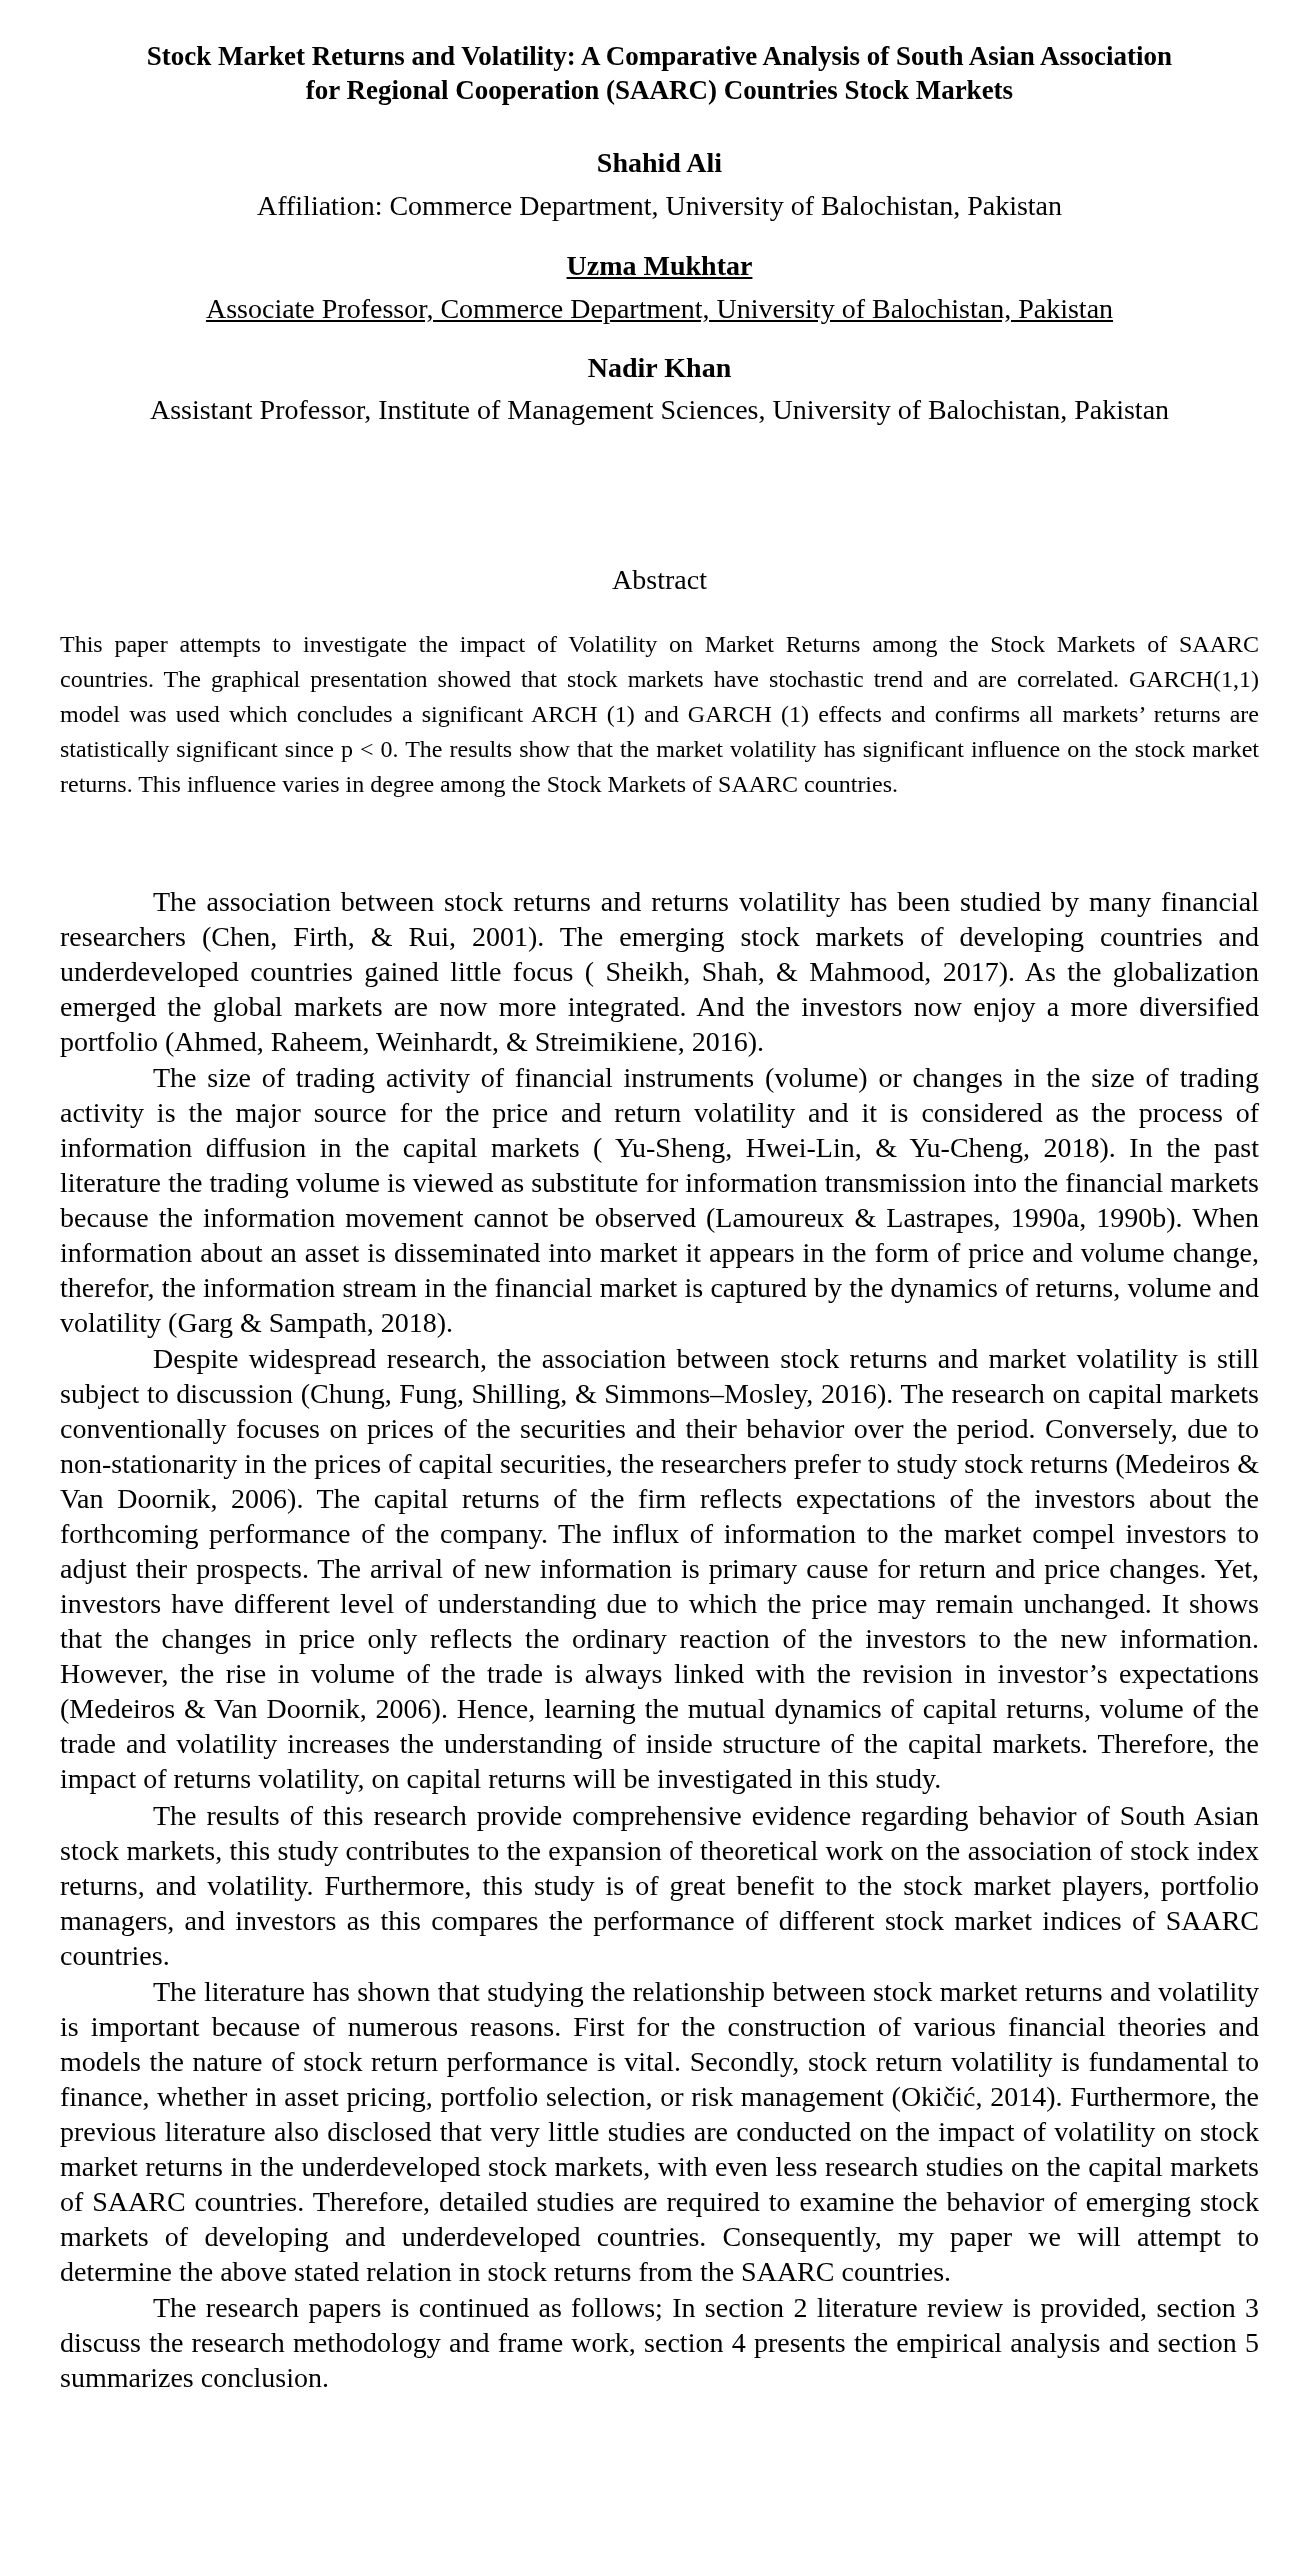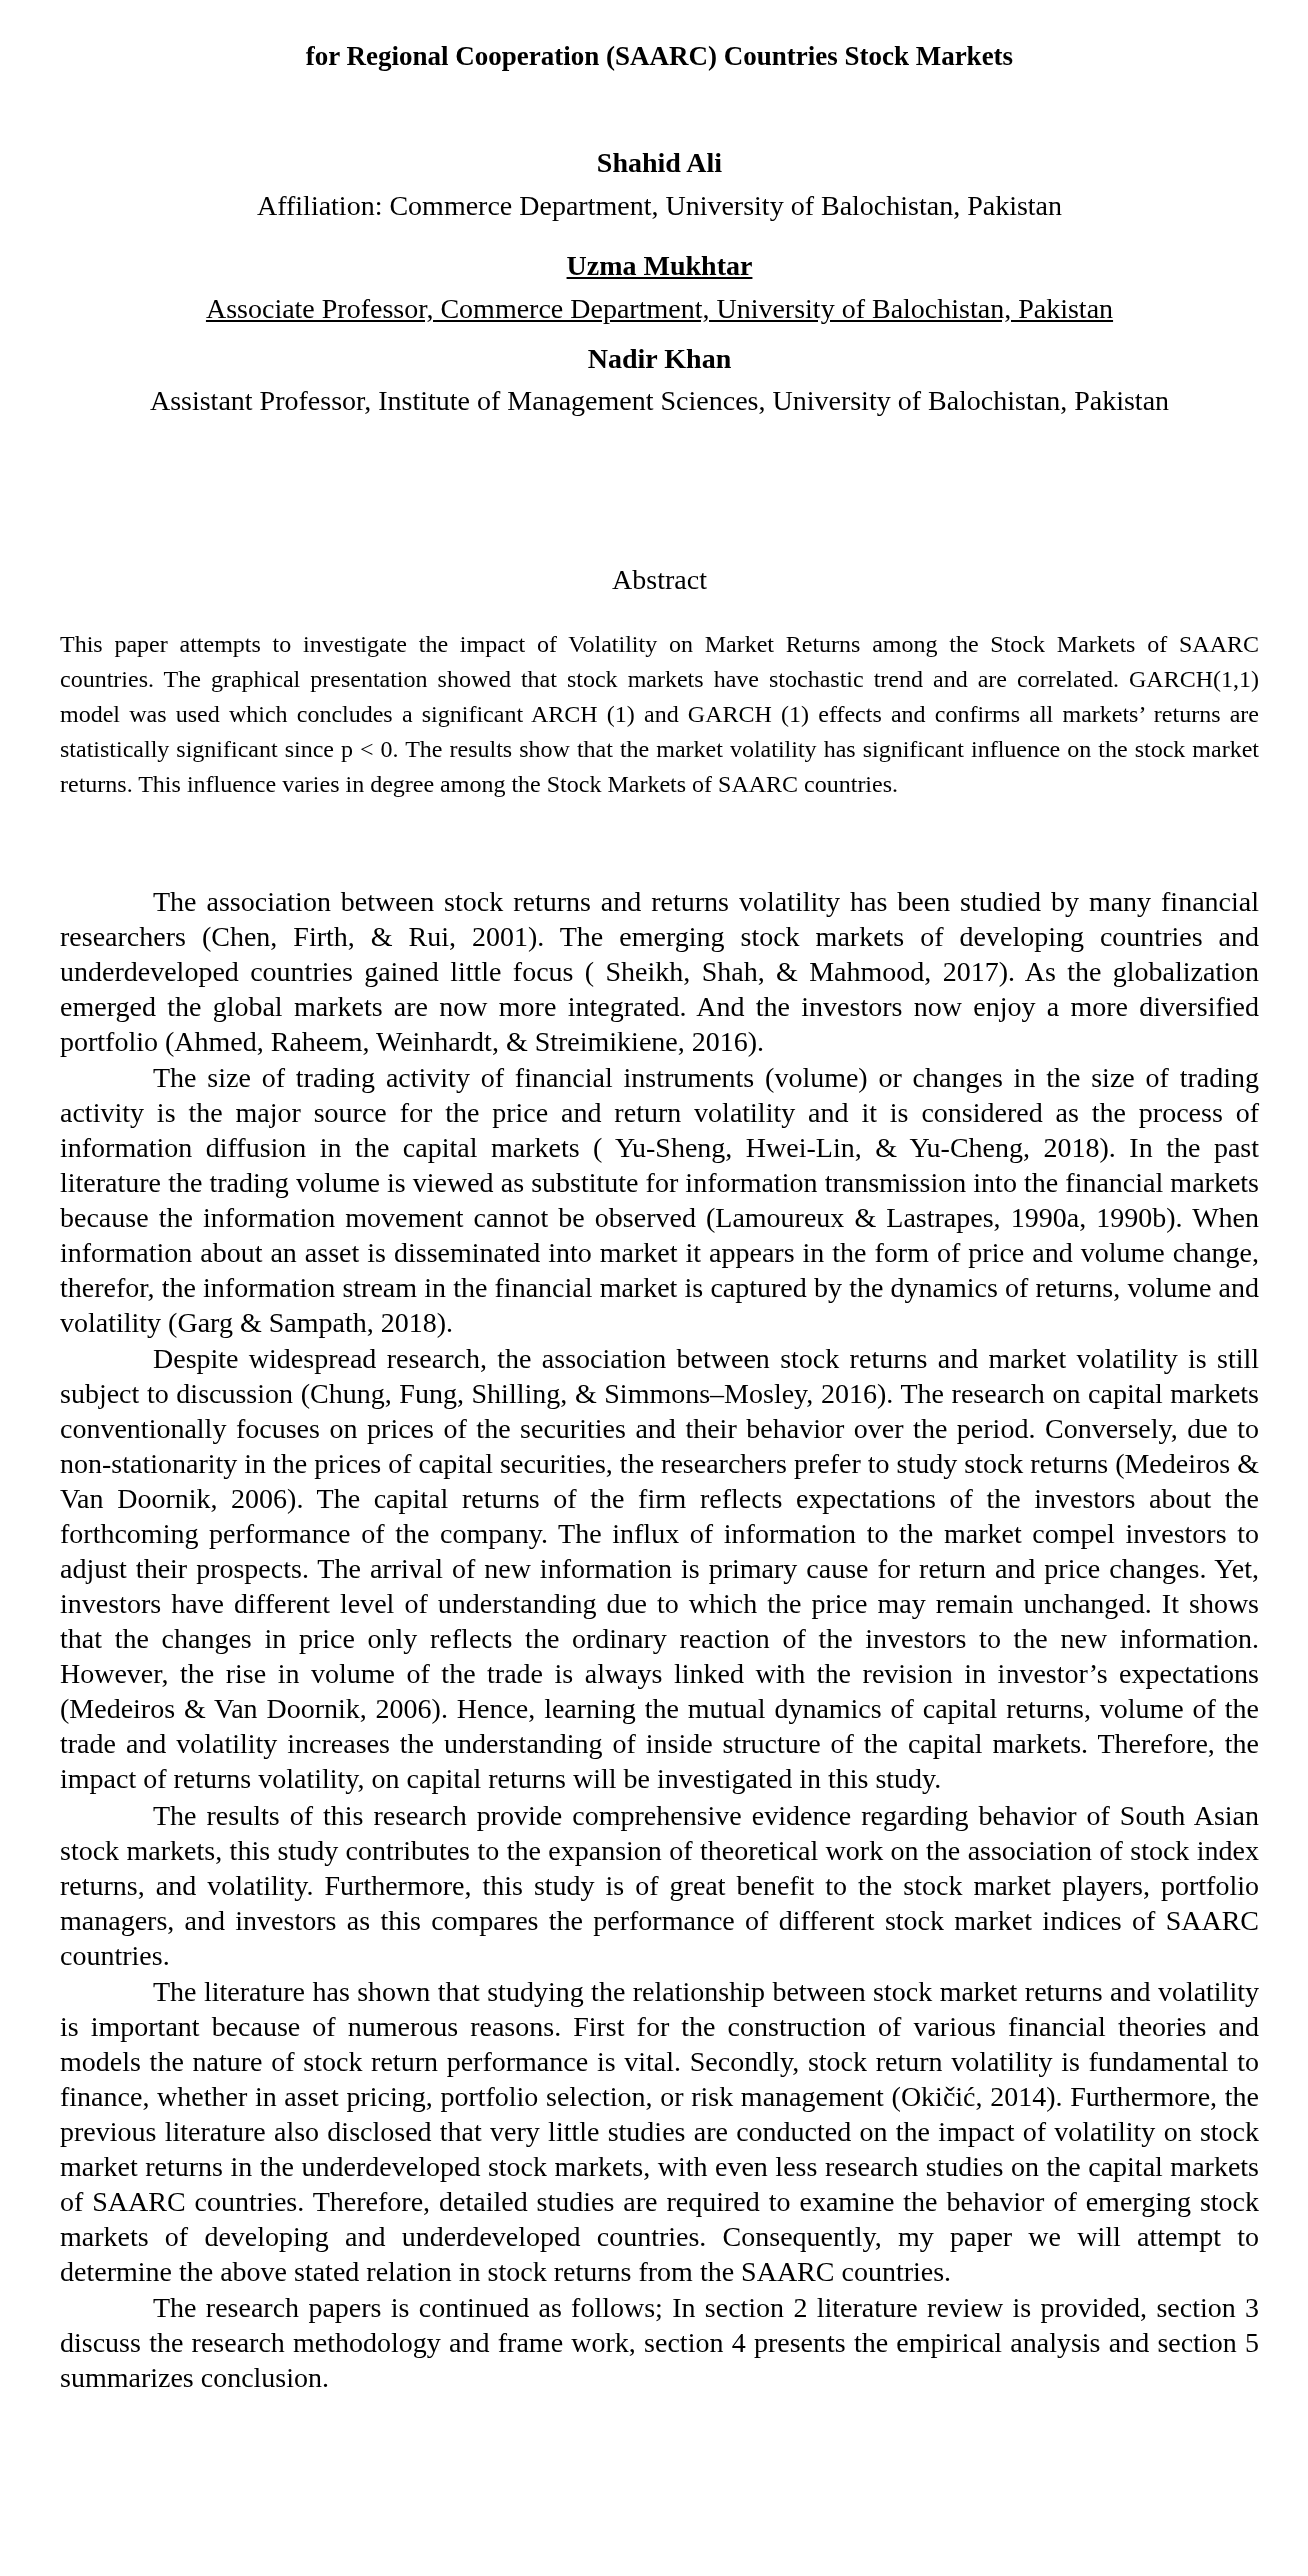--- a/index.html
+++ b/index.html
@@ -47,21 +47,21 @@
     }
     .author-aff {
       font-size: 28px;
       line-height: 37px;
       margin: 0 auto;
     }
     .a1 { top: 146px; }
     .a1 .author-aff { margin-top: 7.4px; }
     .a2 { top: 249px; text-decoration: underline; }
     .a2 .author-aff { margin-top: 7.4px; }
-    .a3 { top: 342px; }
+    .a3 { top: 351px; }
     .a3 .author-aff { margin-top: 6.1px; width: 1044px; }
     .abstract-heading {
       position: absolute;
       top: 563px;
       left: 0;
       width: 1199px;
       text-align: center;
       font-weight: normal;
       font-size: 28px;
       line-height: 34px;
@@ -91,20 +91,21 @@
       text-indent: 93px;
     }
     .body-text p.gap { margin-top: 1.2px; }
   </style>
 </head>
 <body>
 
 <div class="page">
 
   <h1 class="title">
+    <span>Stock Market Returns and Volatility: A Comparative Analysis of South Asian Association</span>
     <span>for Regional Cooperation (SAARC) Countries Stock Markets</span>
   </h1>
 
   <div class="author-block a1">
     <p class="author-name">Shahid Ali</p>
     <p class="author-aff">Affiliation: Commerce Department, University of Balochistan, Pakistan</p>
   </div>
 
   <div class="author-block a2">
     <p class="author-name">Uzma Mukhtar</p>

